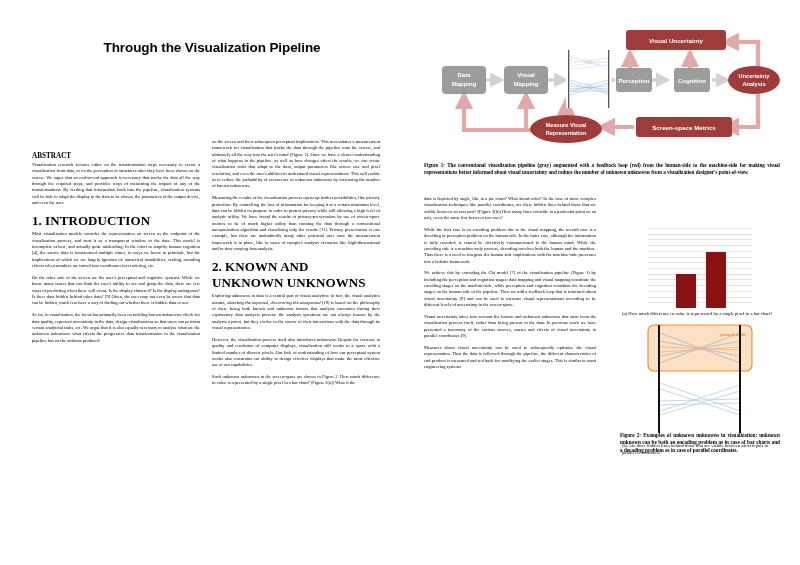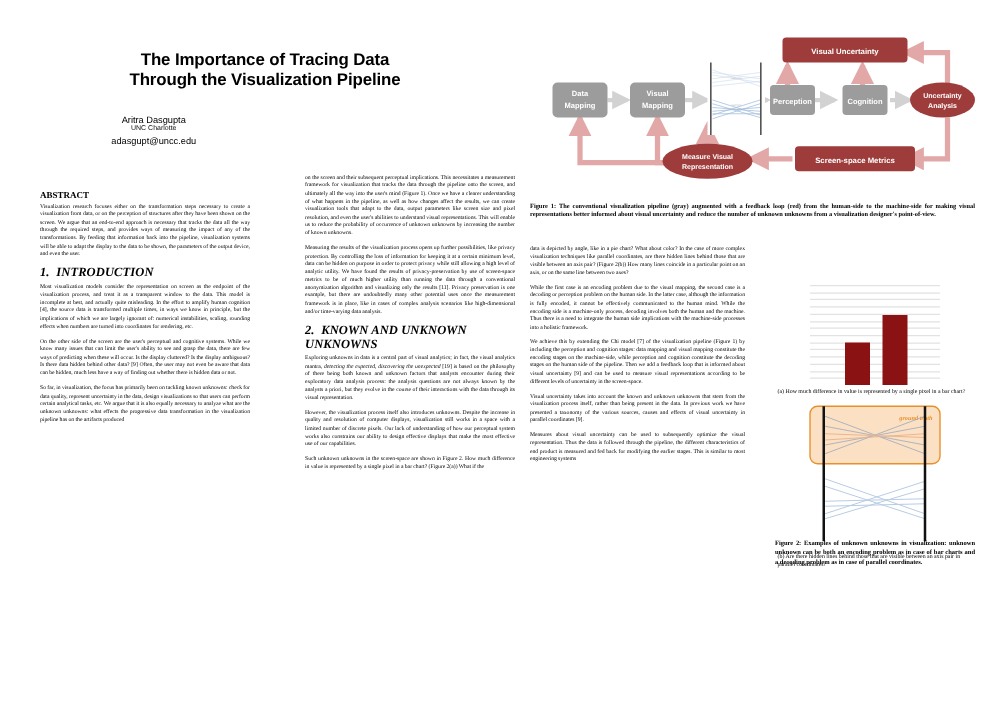--- a/index.html
+++ b/index.html
@@ -32,28 +32,27 @@
     font-size: 5.6px; line-height: 7.5px; color: #111;
   }
   .author-email {
     font-family: "Liberation Sans", "DejaVu Sans", sans-serif;
     font-size: 7.4px; line-height: 9.5px;
   }
 
   
   .col { position: absolute; width: 168px; }
   #col1 { left: 32px; top: 152px; }
-  #col2 { left: 212px; top: 139px; margin-left: 32px; }
+  #col2 { left: 212px; top: 139px; }
   #col3 { left: 424px; top: 196px; width: 172px; }
 
   .sec-head {
     font-family: "Liberation Serif", "DejaVu Serif", serif;
-    font-weight: bold; font-size: 10px; margin: 7px 0 2px 0;
+    font-weight: bold; font-size: 13px; margin: 7px 0 2px 0;
     letter-spacing: 0.1px;
-    font-style: italic;
   }
   .sec-head .num { display: inline-block; min-width: 13px; }
   .abs-head {
     font-family: "Liberation Serif", "DejaVu Serif", serif;
     font-weight: bold; font-size: 7.2px; margin: 0 0 2px 0;
   }
   p.body {
     font-size: 4.55px; line-height: 6.35px;
     text-align: justify; margin: 0 0 5.5px 0;
     text-indent: 0;
@@ -86,29 +85,23 @@
   .pcp { position: relative; width: 112px; height: 118px; margin: 0 auto; }
   #fig2cap { left: 620px; top: 432px; width: 160px; font-size: 5.2px; line-height: 7.4px; }
 </style>
 </head>
 <body>
 
 <div class="page">
 
   <div class="title-block">
     <div class="paper-title">
-      <div>The Importance of Tracing Data</div>
       <div>Through the Visualization Pipeline</div>
     </div>
     <div class="authors">
-      <div class="author">
-        <div class="author-name">Aritra Dasgupta</div>
-        <div class="author-aff">UNC Charlotte</div>
-        <div class="author-email">adasgupt@uncc.edu</div>
-      </div>
     </div>
   </div>
 
   <div class="col" id="col1">
     <div class="abs-head">ABSTRACT</div>
     <p class="body">Visualization research focuses either on the transformation steps necessary to create a visualization from data, or on the perception of structures after they have been shown on the screen. We argue that an end-to-end approach is necessary that tracks the data all the way through the required steps, and provides ways of measuring the impact of any of the transformations. By feeding that information back into the pipeline, visualization systems will be able to adapt the display to the data to be shown, the parameters of the output device, and even the user.</p>
 
     <div class="sec-head">
       <span class="num">1.</span><span>INTRODUCTION</span>
     </div>

